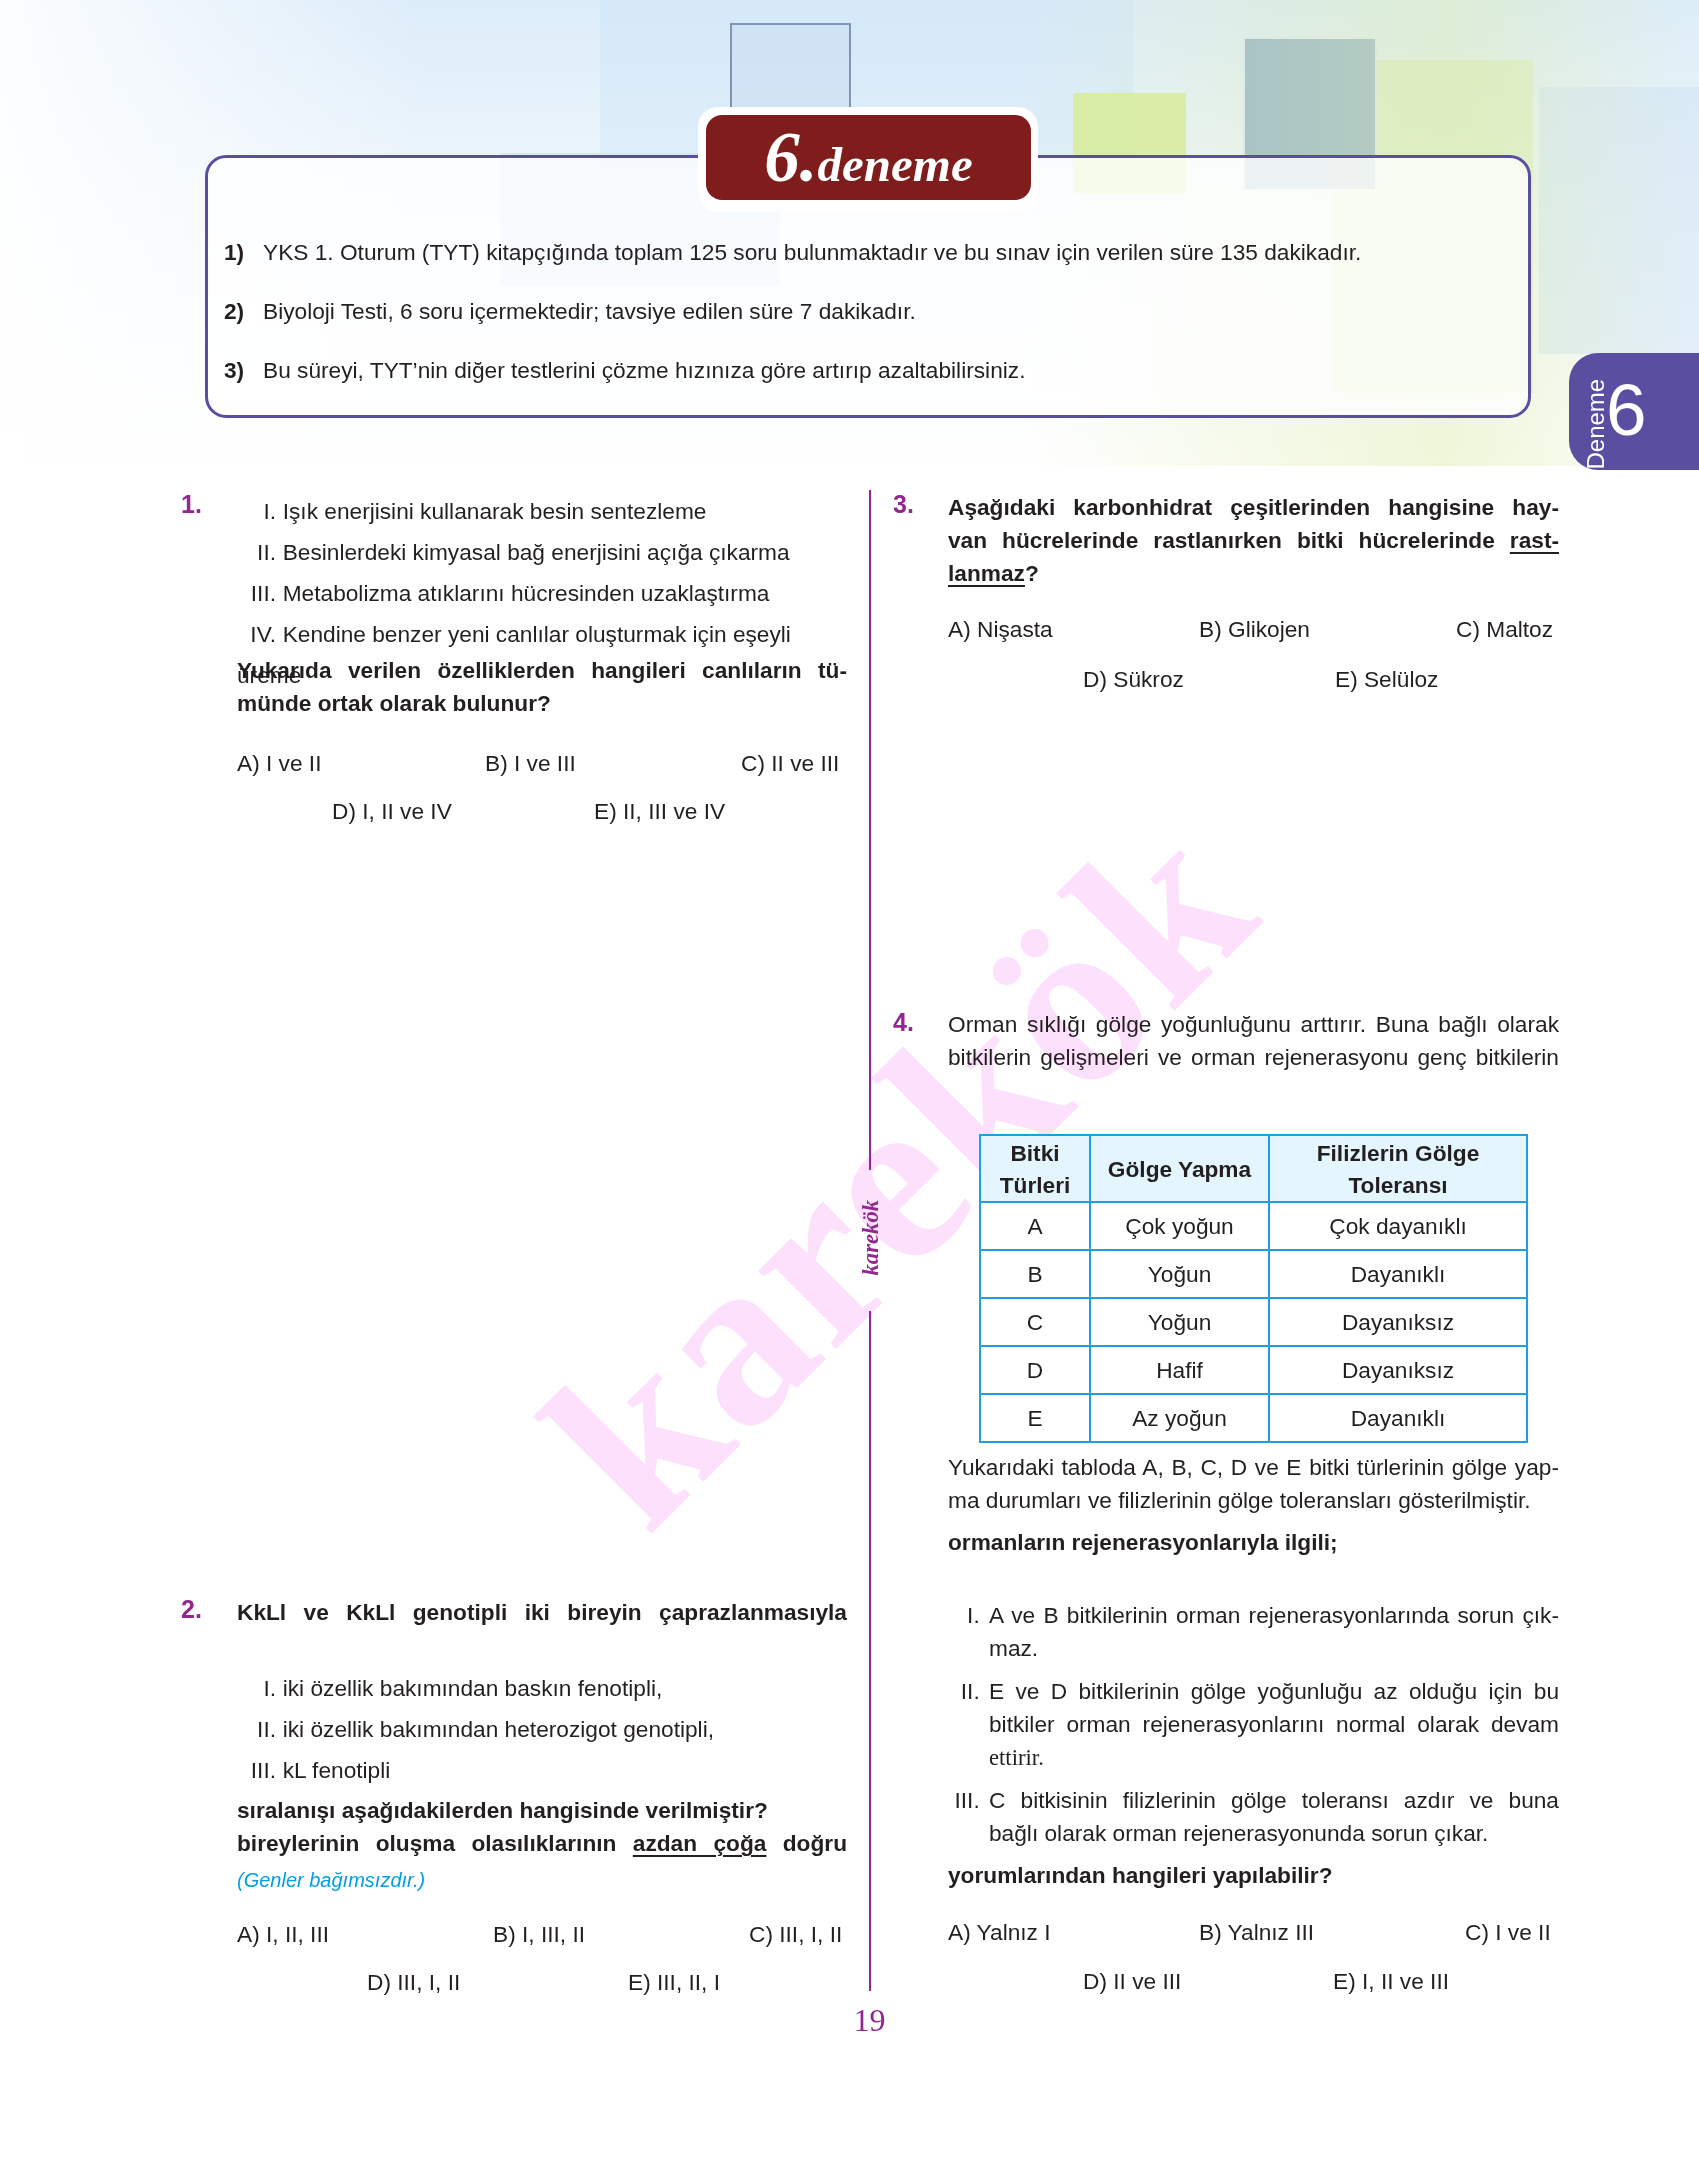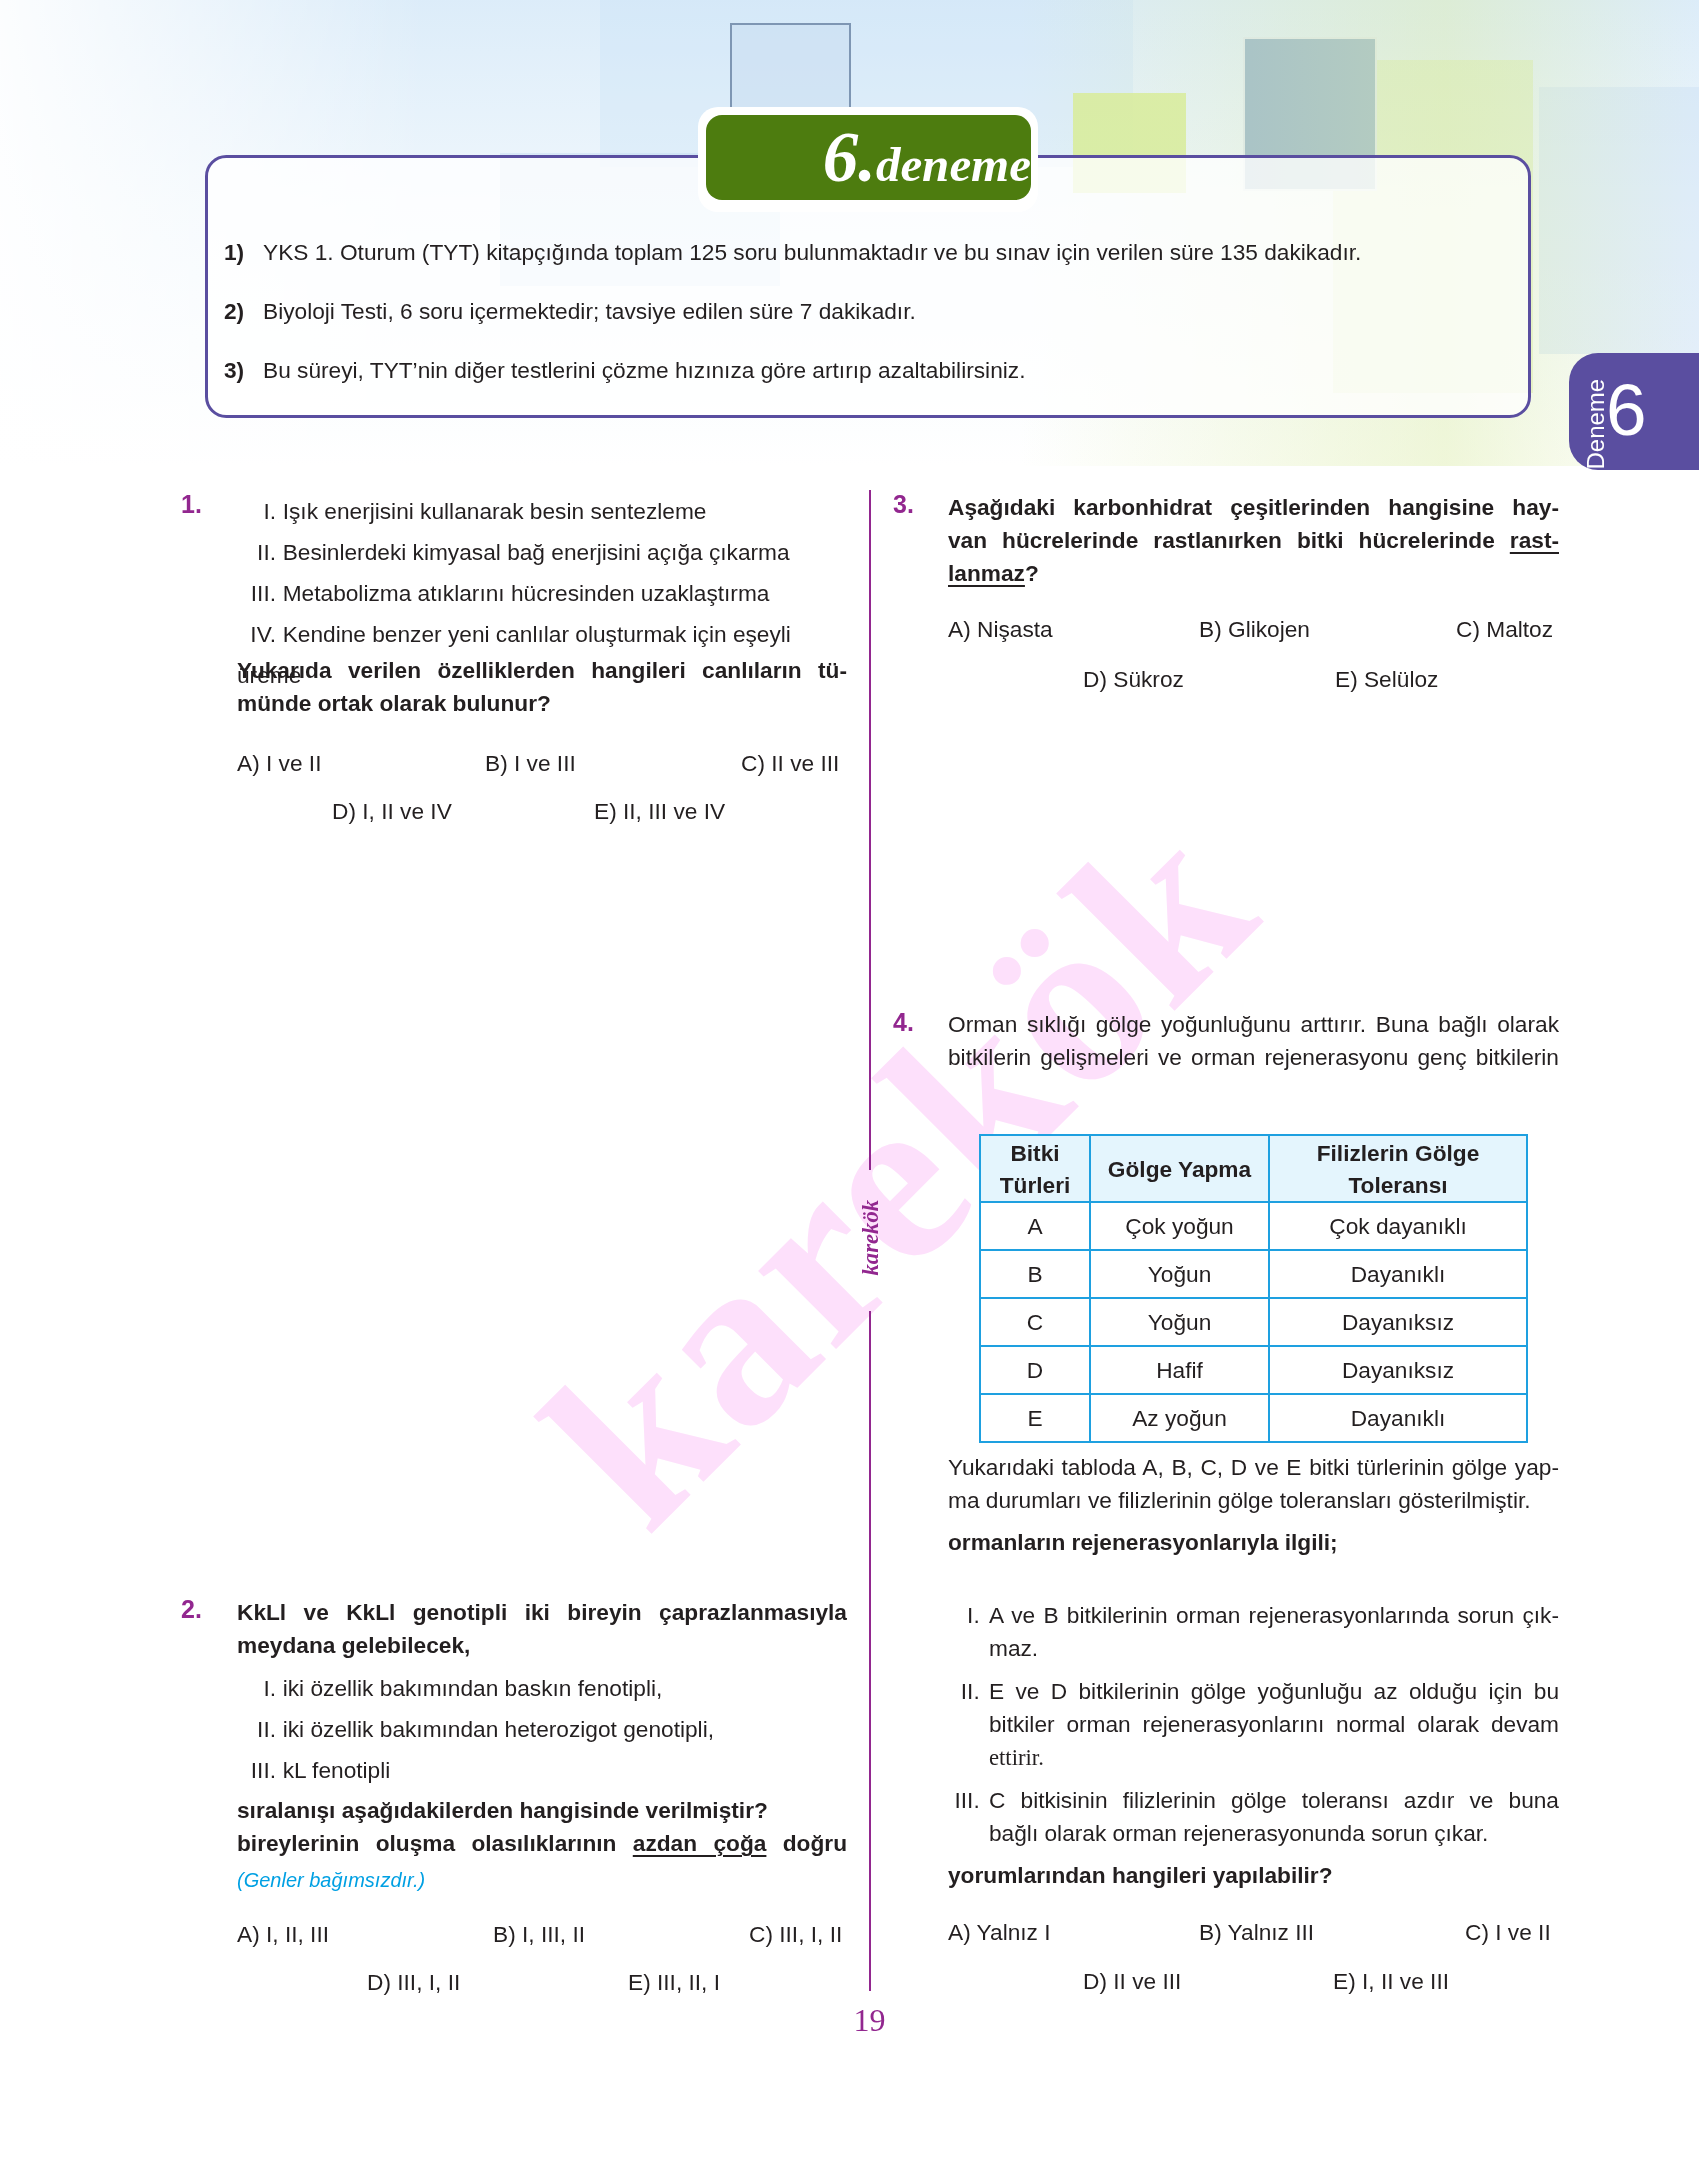--- a/index.html
+++ b/index.html
@@ -20,21 +20,21 @@
   .d6 { left:1539px; top:87px; width:161px; height:267px; background:rgba(205,225,245,0.5); }
   .d7 { left:600px; top:0px; width:533px; height:167px; background:rgba(200,225,245,0.35); }
 
   
   .info-box { position:absolute; left:205px; top:155px; width:1326px; height:263px;
     border:3.3px solid #5a4ea0; border-radius:21.3px; box-sizing:border-box;
     background:rgba(255,255,255,0.78); }
   .title-wrap { position:absolute; left:698px; top:107px; width:340px; height:105px;
     background:#ffffff; border-radius:20px; }
   .title-badge { position:absolute; left:706px; top:115px; width:325px; height:85px;
-    background:#4d7c0f; border-radius:16px; color:#fff; text-align:right;
+    background:#7f1d1d; border-radius:16px; color:#fff; text-align:center;
     font-family:"Liberation Serif", serif; font-style:italic; font-weight:bold; line-height:85px; }
   .title-num { font-size:71px; }
   .title-word { font-size:49px; }
 
   .info-line { position:absolute; left:224px; font-size:22.7px; color:#231f20; white-space:nowrap; }
   .info-line b { display:inline-block; width:39px; }
   .il1 { top:239px; } .il2 { top:298px; } .il3 { top:357px; }
 
   
   .side-tab { position:absolute; left:1569px; top:353px; width:131px; height:117px;
@@ -118,21 +118,20 @@
 </div>
 <div class="opt" style="left:237px; top:750px;">A) I ve II</div>
 <div class="opt" style="left:485px; top:750px;">B) I ve III</div>
 <div class="opt" style="left:741px; top:750px;">C) II ve III</div>
 <div class="opt" style="left:332px; top:798px;">D) I, II ve IV</div>
 <div class="opt" style="left:594px; top:798px;">E) II, III ve IV</div>
 
 <div class="qnum" style="left:181px; top:1595px;">2.</div>
 <div class="q bold" style="left:237px; top:1596px; width:610px;">
   <div style="text-align:justify; text-align-last:justify;">KkLl ve KkLl genotipli iki bireyin çaprazlanmasıyla</div>
-  <div>meydana gelebilecek,</div>
 </div>
 <div class="q" style="left:237px; top:1668px; width:610px; line-height:41px;">
   <div><span style="display:inline-block;width:39px;text-align:right;padding-right:6.7px;">I.</span><span>iki özellik bakımından baskın fenotipli,</span></div>
   <div><span style="display:inline-block;width:39px;text-align:right;padding-right:6.7px;">II.</span><span>iki özellik bakımından heterozigot genotipli,</span></div>
   <div><span style="display:inline-block;width:39px;text-align:right;padding-right:6.7px;">III.</span><span>kL fenotipli</span></div>
 </div>
 <div class="q bold" style="left:237px; top:1794px; width:610px;">
   <div>sıralanışı aşağıdakilerden hangisinde verilmiştir?</div>
   <div style="text-align:justify; text-align-last:justify;"><span>bireylerinin oluşma olasılıklarının </span><span class="u">azdan çoğa</span><span> doğru</span></div>
 </div>

